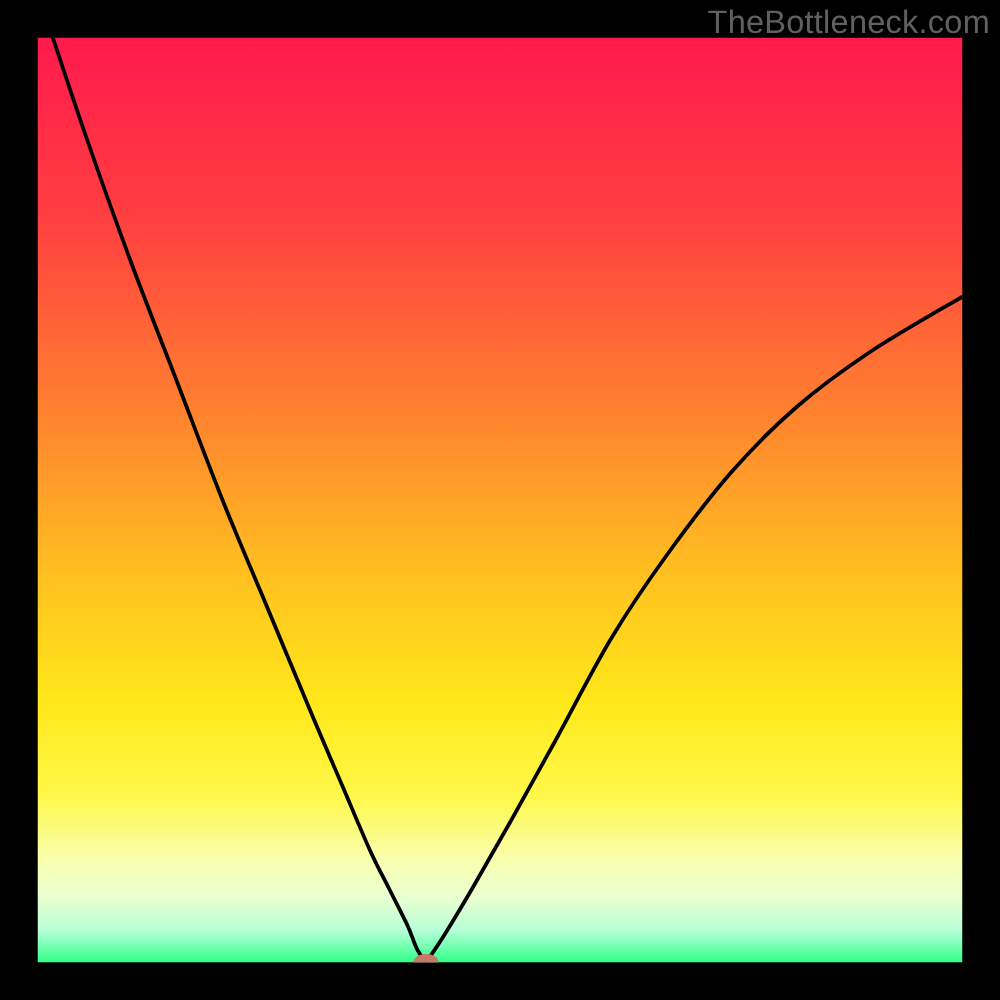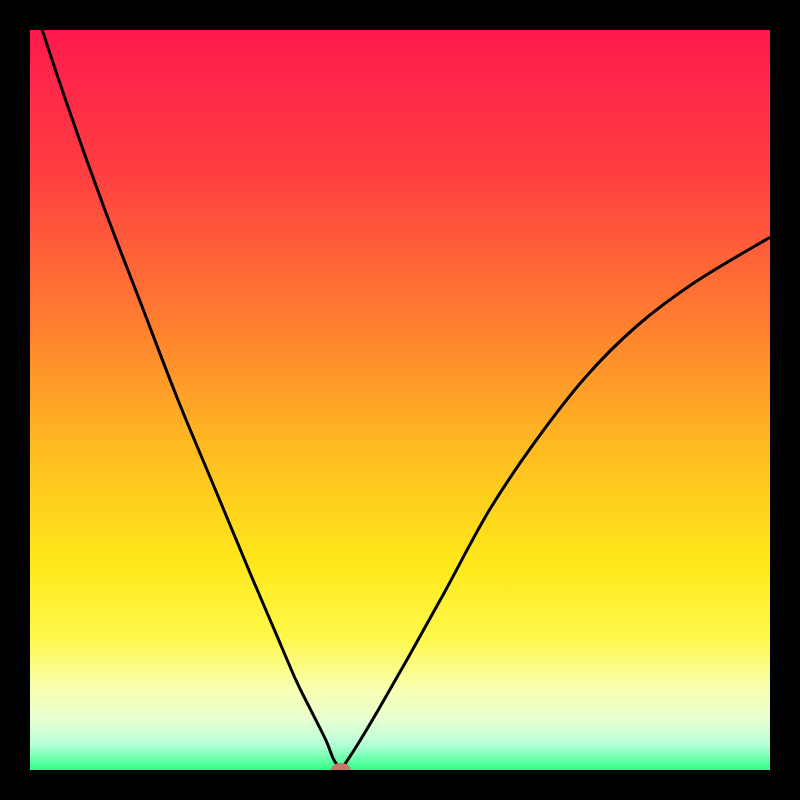--- a/index.html
+++ b/index.html
@@ -35,20 +35,21 @@
     font-size: 26px;
     letter-spacing: 0.2px;
     font-weight: 400;
     user-select: none;
   }
 </style>
 </head>
 <body>
 
 <div class="frame">
+  <div class="watermark">TheBottleneck.com</div>
 
   <div class="plot">
     <svg id="chart-svg" width="740" height="740" viewBox="0 0 740 740">
       <defs>
         <linearGradient id="bg-grad" x1="0" y1="0" x2="0" y2="1">
             <stop offset="0%" stop-color="#ff1a4d"></stop>
             <stop offset="20%" stop-color="#ff4040"></stop>
             <stop offset="40%" stop-color="#ff8030"></stop>
             <stop offset="57.99999999999999%" stop-color="#ffc020"></stop>
             <stop offset="72%" stop-color="#ffe81a"></stop>

